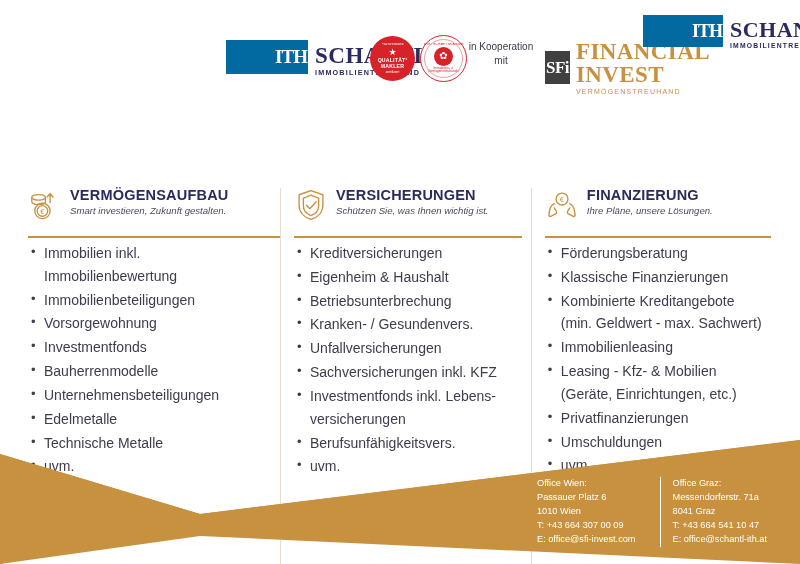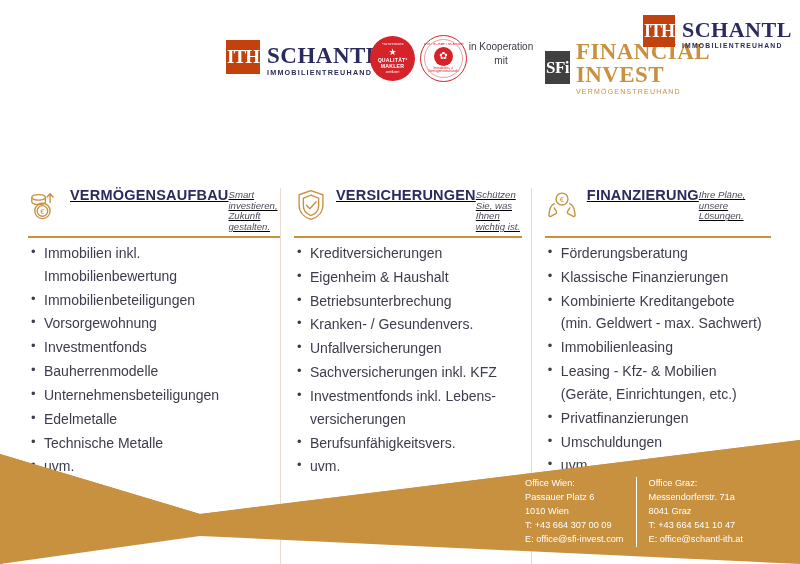--- a/index.html
+++ b/index.html
@@ -10,23 +10,24 @@
     overflow:hidden;
     position:relative;
   }
   .page{position:relative;width:800px;height:564px;overflow:hidden;}
 
   
   .header{position:absolute;left:0;top:0;width:800px;height:100px;}
 
   .ith-logo{display:flex;align-items:center;gap:7px;}
   .ith-mark{
-    background:#c2410c;
+    background:#0369a1;
     display:flex;align-items:center;justify-content:center;
     flex:none;
+    padding-left:48px;
   }
   .ith-mark-inner{
     color:#ffffff;font-weight:bold;letter-spacing:-1px;
     font-family:"Liberation Serif", serif;
     line-height:1;
   }
   .ith-words{display:flex;flex-direction:column;justify-content:center;line-height:1;margin-top:7px;}
   .ith-name{
     color:#2b2a5e;font-weight:bold;
     font-family:"Liberation Serif", serif;
@@ -105,21 +106,21 @@
   .col1{width:252px;}
   .col2{width:244px;padding-left:14px;}
   .col3{width:234px;padding-left:14px;}
   .col2::before,.col3::before{
     content:"";position:absolute;left:0;top:2px;bottom:-152px;width:1px;
     background:#e6ddd0;
   }
 
   .col-head{display:flex;align-items:flex-start;gap:8px;height:46px;}
   .col-icon{flex:none;width:34px;height:34px;margin-top:2px;}
-  .col-titles{display:flex;flex-direction:row;line-height:1.12;padding-top:1px;text-decoration:underline;}
+  .col-titles{display:flex;flex-direction:column;line-height:1.12;padding-top:1px;}
   .col-title{color:#2b2a5e;font-size:14.5px;font-weight:bold;letter-spacing:0.2px;}
   .col-tagline{color:#4b4b5a;font-size:9.6px;font-style:italic;margin-top:3px;}
 
   .rule{height:2px;background:#c8913f;margin-top:4px;}
   .col1 .rule{width:252px;}
   .col2 .rule{width:228px;}
   .col3 .rule{width:226px;}
 
   ul.items{
     list-style:none;margin:4px 0 0 0;padding:0;
@@ -133,21 +134,21 @@
   }
   ul.items li .cont{display:block;}
 
   
   .footer-svg{position:absolute;left:0;top:440px;width:800px;height:124px;}
 
   .contacts{
     position:absolute;left:525px;top:477px;display:flex;gap:0;
     color:#ffffff;font-size:9.2px;line-height:1.52;
   }
-  .contact{padding-right:12px;}
+  .contact{padding-right:12px;margin-left:12px;}
   .contact + .contact{border-left:1px solid #ffffff;padding-left:12px;padding-right:0;}
   .contact .ttl{display:block;}
   .contact span{display:block;white-space:nowrap;}
 </style>
 </head>
 <body>
 
 <div class="page">
 
   <div class="header">

